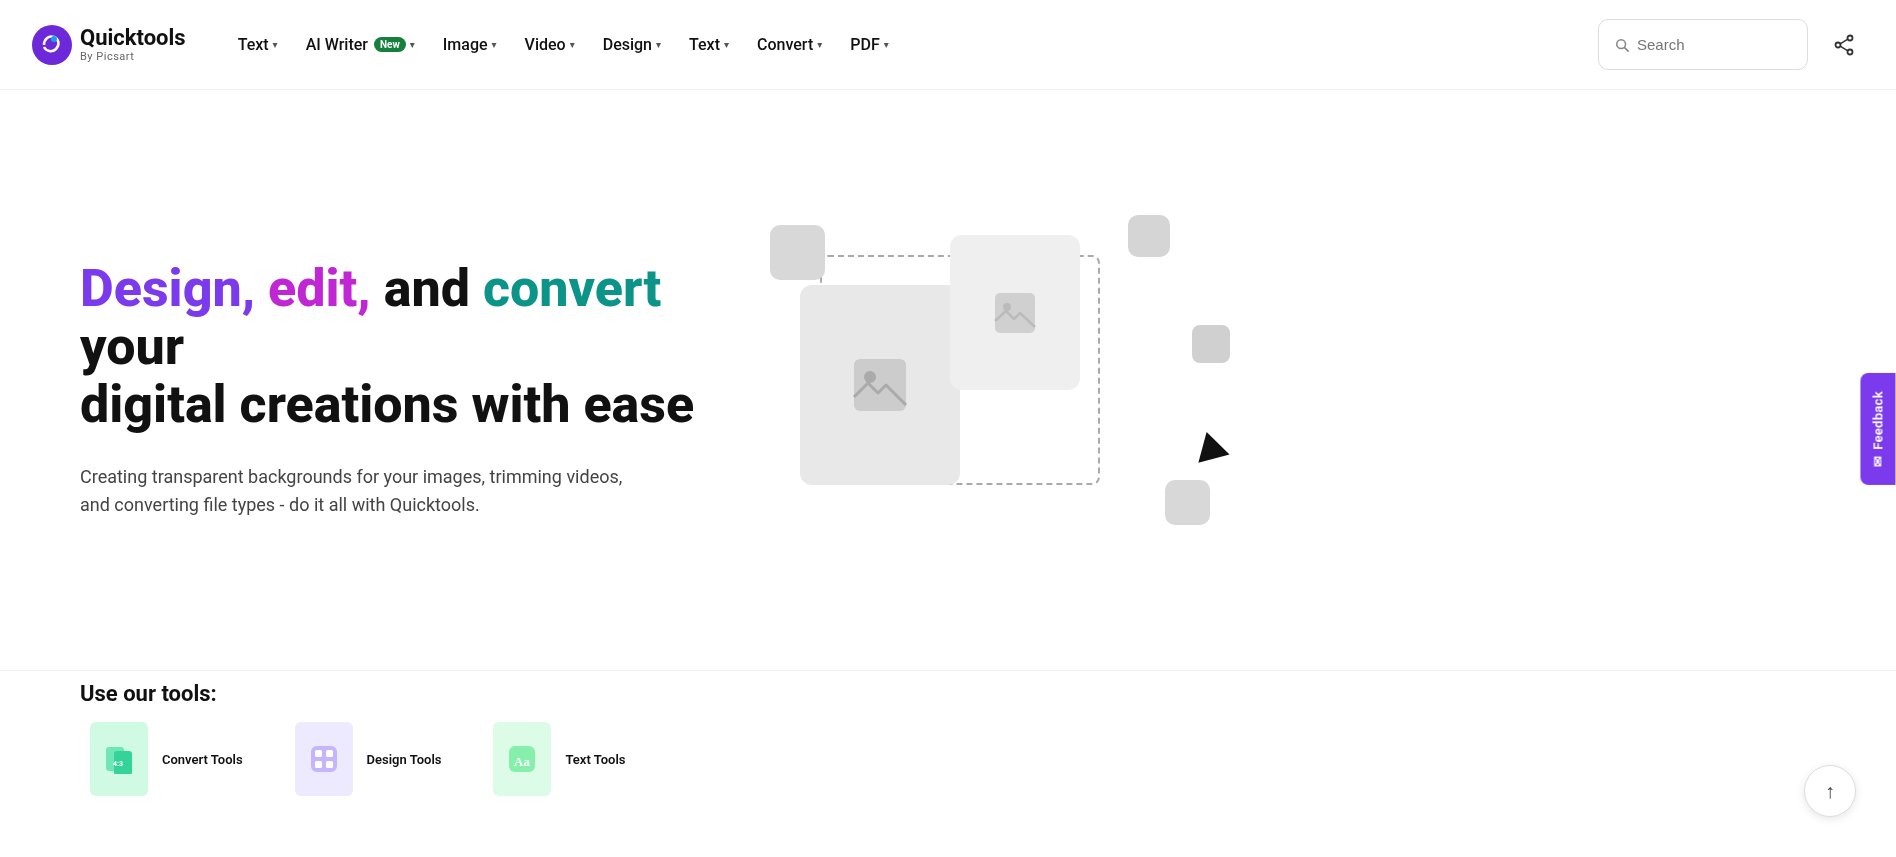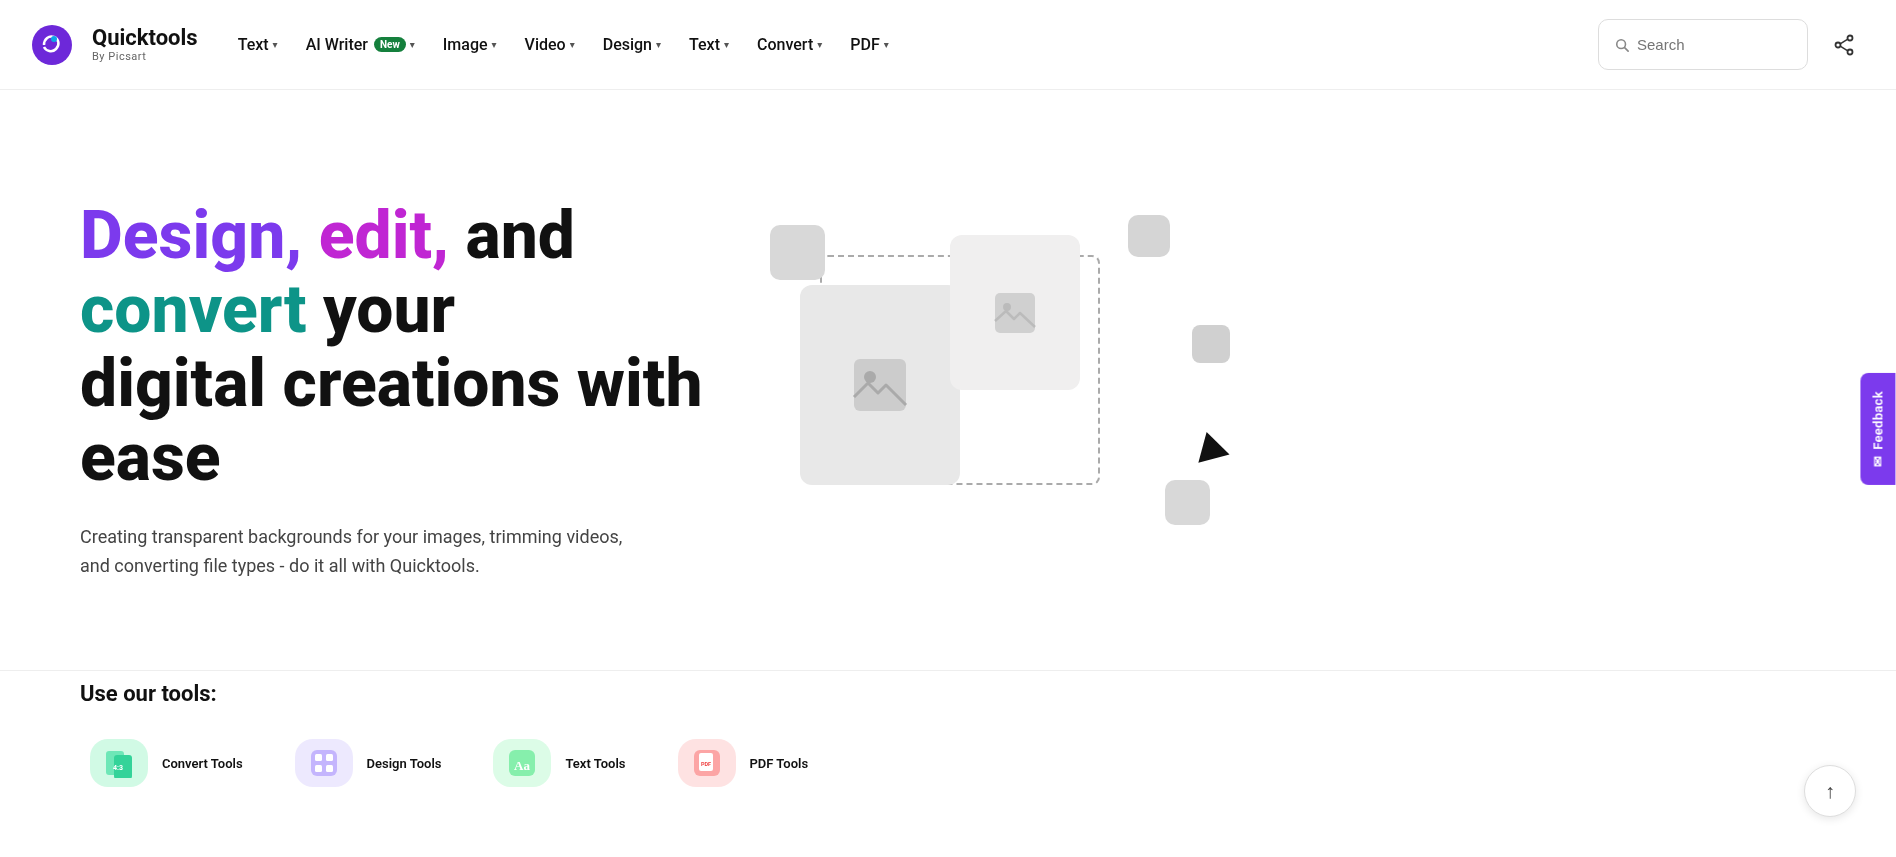--- a/index.html
+++ b/index.html
@@ -11,23 +11,23 @@
       align-items: center;
       padding: 0 32px;
       height: 90px;
       border-bottom: 1px solid #eee;
       position: relative;
       z-index: 100;
     }
     .logo-area {
       display: flex;
       align-items: center;
-      gap: 20px;
+      gap: 8px;
       text-decoration: none;
-      margin-right: 28px;
+      margin-right: 40px;
     }
     .logo-text {
       display: flex;
       flex-direction: column;
       line-height: 1.1;
     }
     .logo-text .brand {
       font-size: 22px;
       font-weight: 700;
       color: #111;
@@ -109,21 +109,21 @@
       min-height: 580px;
       padding: 60px 80px 40px 80px;
       position: relative;
       overflow: hidden;
     }
     .hero-text {
       max-width: 680px;
       flex: 1;
     }
     .hero-title {
-      font-size: 66px;
+      font-size: 52px;
       font-weight: 800;
       line-height: 1.12;
       margin-bottom: 28px;
       color: #111;
     }
     .word-design { color: #7c3aed; }
     .word-edit { color: #c026d3; }
     .word-convert { color: #0d9488; }
     .hero-subtitle {
       font-size: 18px;
@@ -226,39 +226,39 @@
 
     
     .tools-section {
       padding: 10px 80px 30px 80px;
       border-top: 1px solid #eee;
     }
     .tools-label {
       font-size: 22px;
       font-weight: 700;
       color: #111;
-      margin-bottom: 27px;
+      margin-bottom: 10px;
     }
     .tools-row {
       display: flex;
       gap: 32px;
       align-items: center;
     }
     .tool-card {
       display: flex;
       align-items: center;
       gap: 14px;
       cursor: pointer;
       padding: 6px 10px;
       border-radius: 10px;
     }
     .tool-icon-box {
       width: 58px;
-      height: 48px;
-      border-radius: 18px;
+      height: 74px;
+      border-radius: 6px;
       display: flex;
       align-items: center;
       justify-content: center;
       font-size: 24px;
     }
     .tool-icon-convert { background: #d1fae5; }
     .tool-icon-text { background: #dcfce7; color: #16a34a; }
     .tool-icon-design { background: #ede9fe; color: #7c3aed; }
     .tool-icon-pdf { background: #fee2e2; color: #dc2626; }
     .tool-card-label {
@@ -451,30 +451,20 @@
     <div class="tool-card">
       <div class="tool-icon-box tool-icon-text">
         <svg width="30" height="30" viewBox="0 0 30 30" fill="none">
           <rect x="2" y="2" width="26" height="26" rx="6" fill="#86efac"></rect>
           <text x="15" y="22" font-size="13" fill="white" font-weight="bold" text-anchor="middle" font-family="serif">Aa</text>
         </svg>
       </div>
       <span class="tool-card-label">Text Tools</span>
     </div>
 
-    <div class="tool-card">
-      <div class="tool-icon-box tool-icon-pdf">
-        <svg width="30" height="30" viewBox="0 0 30 30" fill="none">
-          <rect x="2" y="2" width="26" height="26" rx="6" fill="#fca5a5"></rect>
-          <rect x="7" y="5" width="14" height="18" rx="2" fill="white"></rect>
-          <text x="14" y="18" font-size="5.5" fill="#ef4444" font-weight="bold" text-anchor="middle">PDF</text>
-        </svg>
-      </div>
-      <span class="tool-card-label">PDF Tools</span>
-    </div>
 
   </div>
 </section>
 
 <div class="feedback-btn">
   <span>✉</span>
   <span>Feedback</span>
 </div>
 
 <div class="scroll-top">

